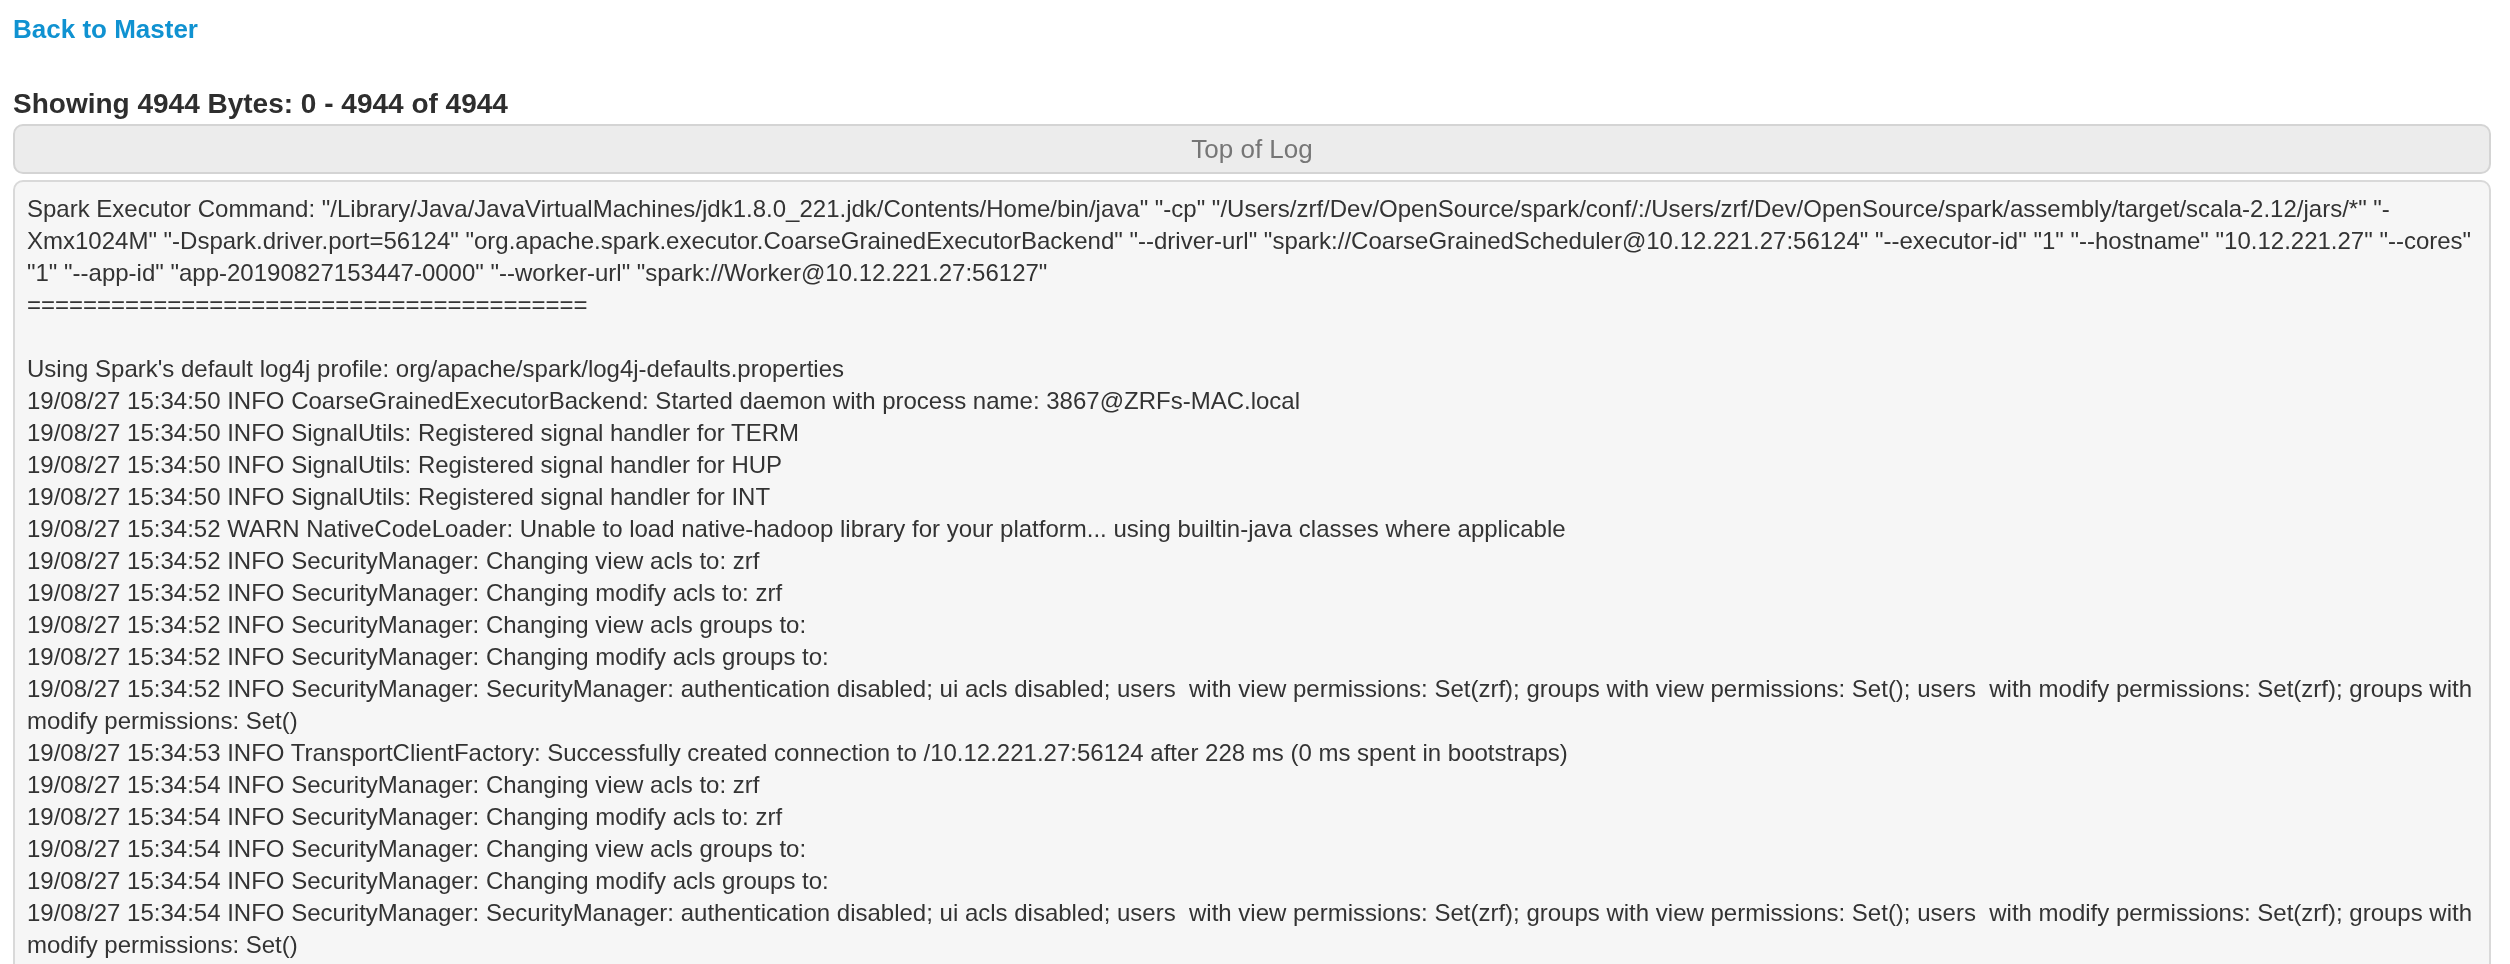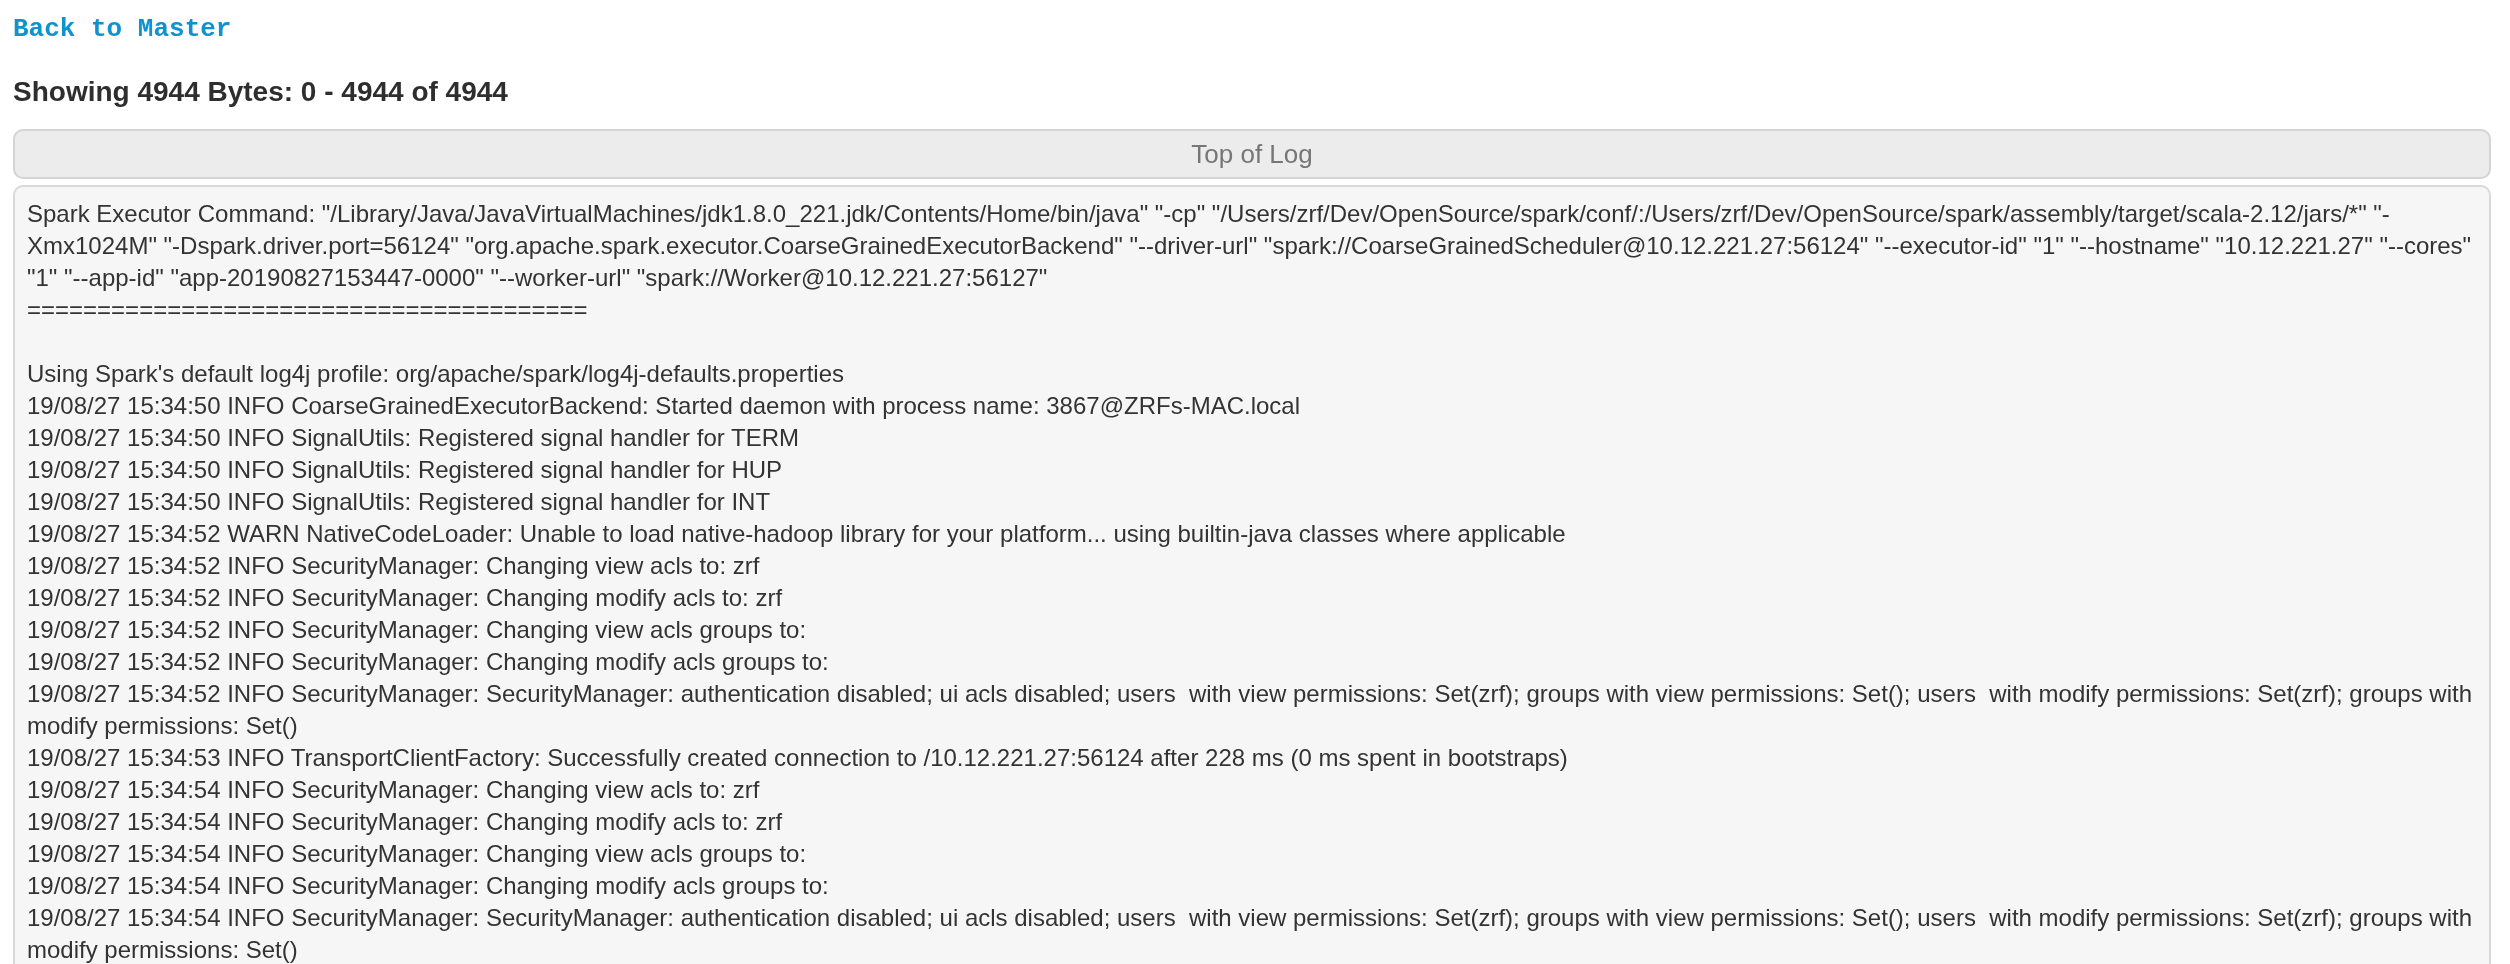--- a/index.html
+++ b/index.html
@@ -27,31 +27,30 @@
     height: 100%;
   }
   .back-link {
     display: inline-block;
     font-size: 26px;
     line-height: 33px;
     font-weight: bold;
     color: var(--link-color);
     text-decoration: none;
     cursor: pointer;
-    font-family: Liberation Mono, monospace;
   }
   .byte-info {
-    margin-top: 28px;
+    margin-top: 40px;
     font-size: 28px;
     line-height: 36px;
     font-weight: bold;
     color: var(--heading-color);
   }
   .log-header {
-    margin-top: 19px;
+    margin-top: 2px;
     height: 50px;
     background: var(--bar-bg);
     border: 2px solid var(--bar-border);
     border-radius: 10px;
     display: flex;
     align-items: center;
     justify-content: center;
   }
   .log-header-label {
     font-size: 26px;

